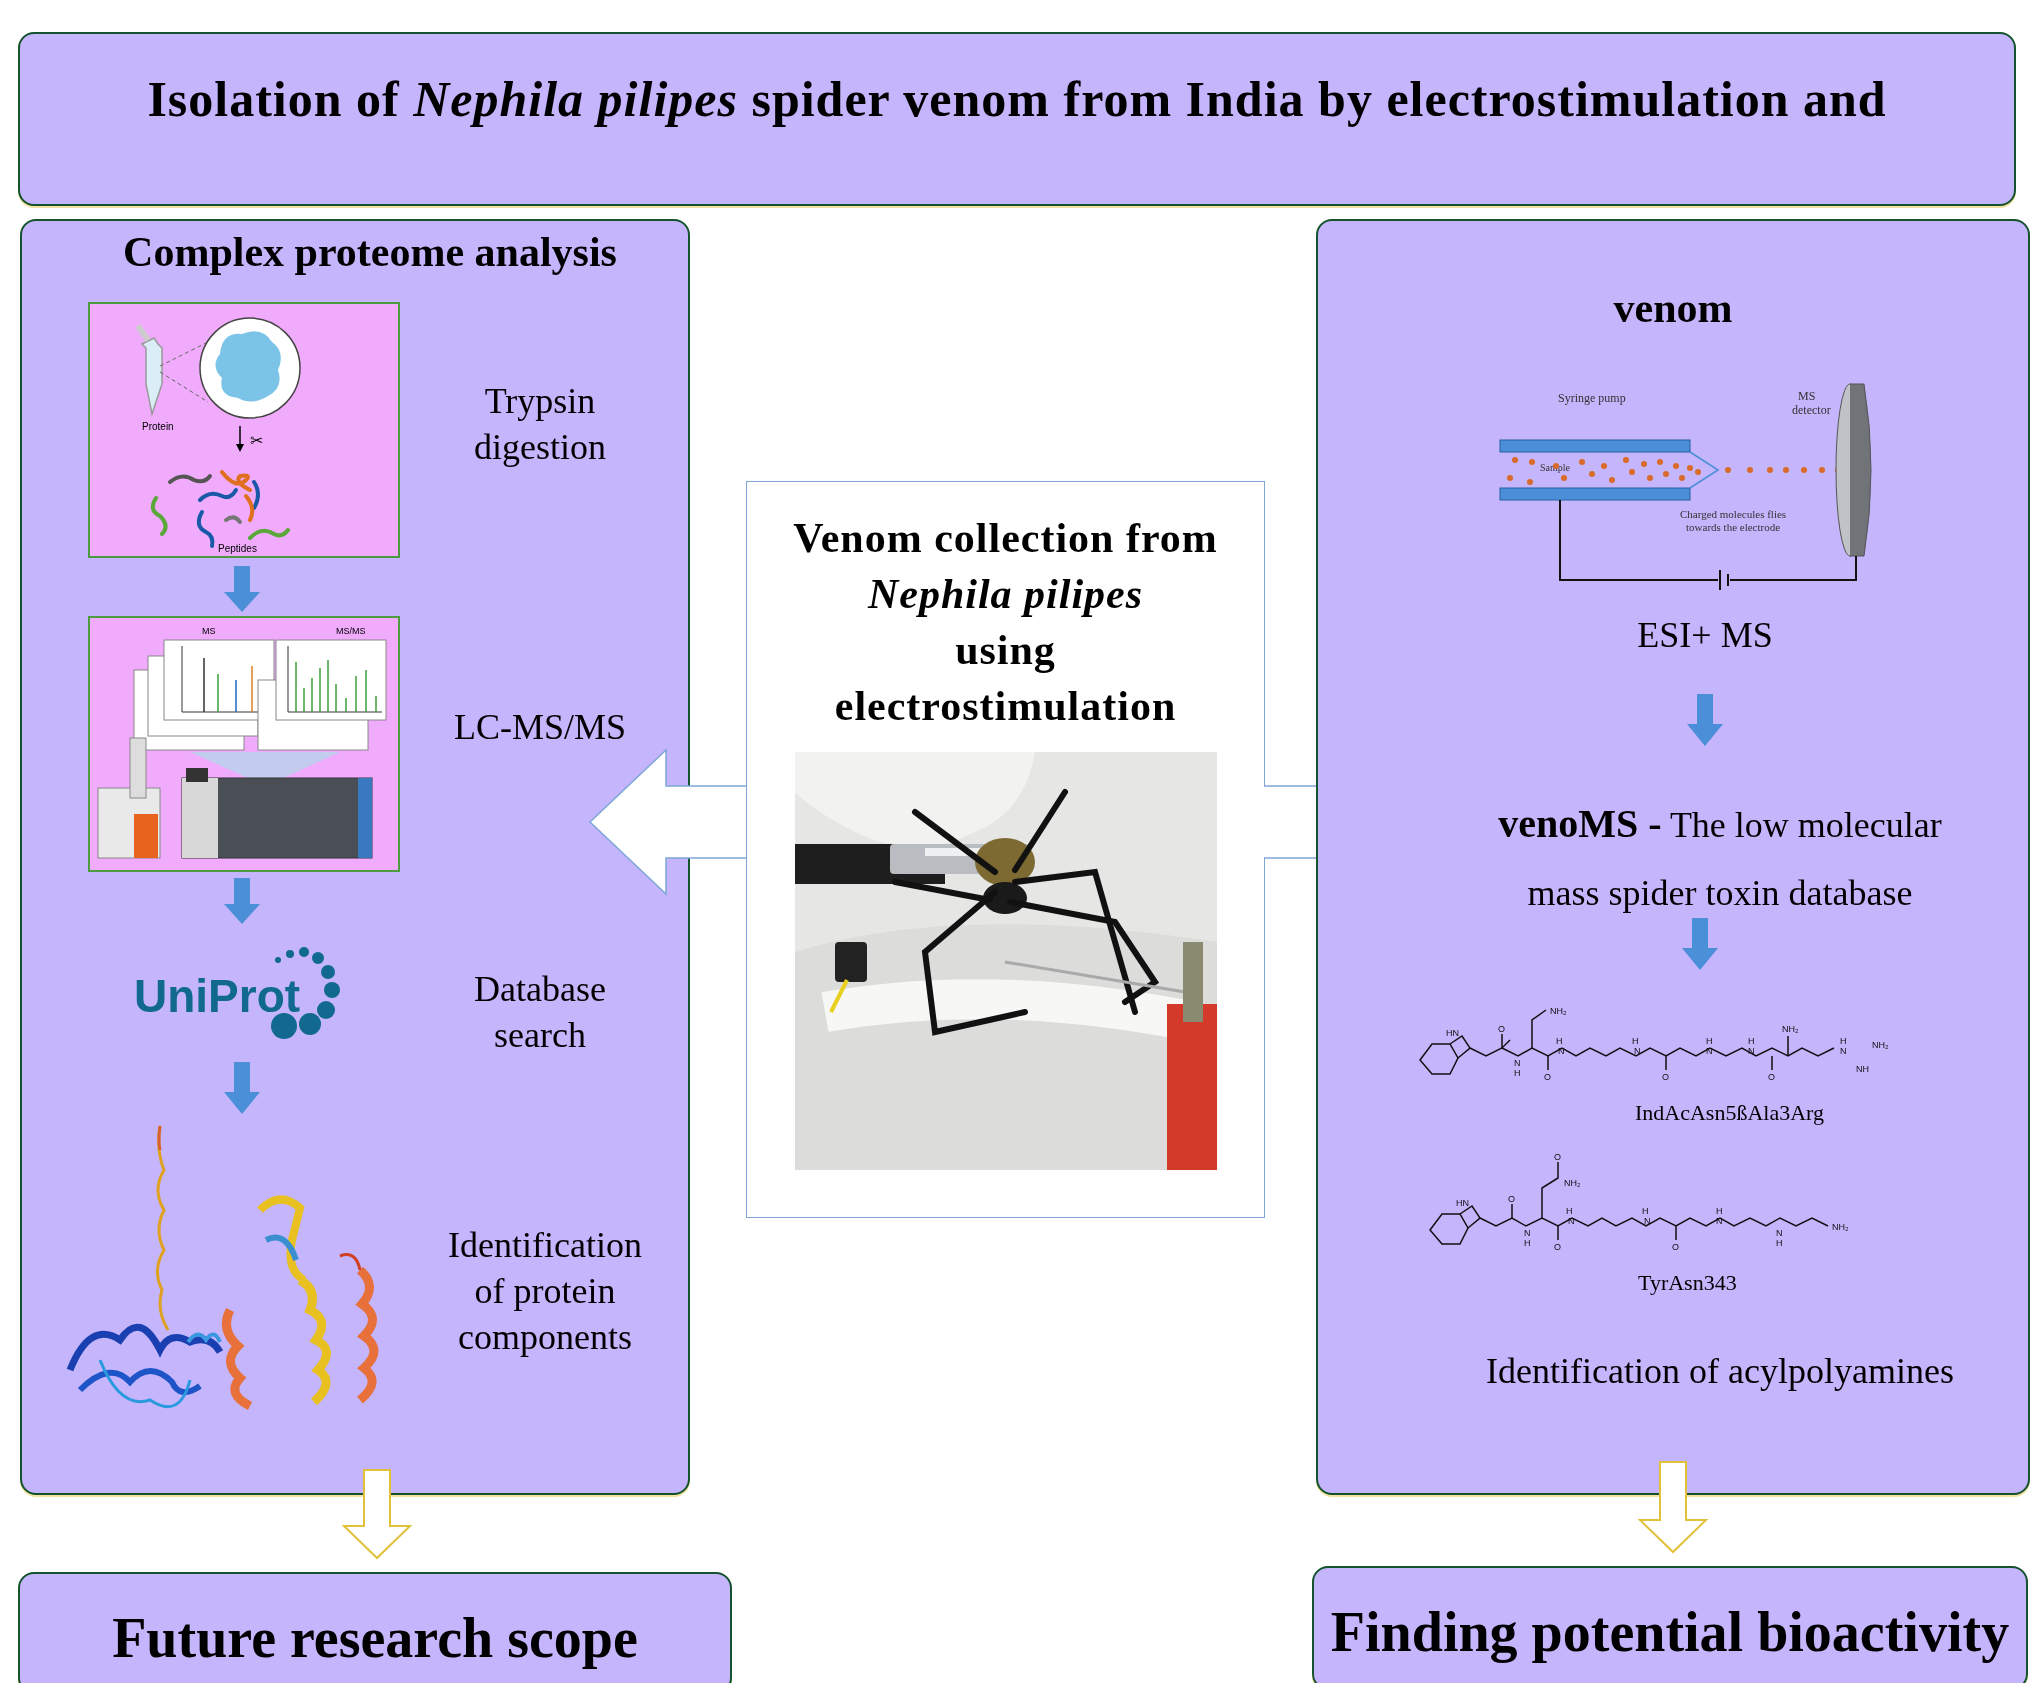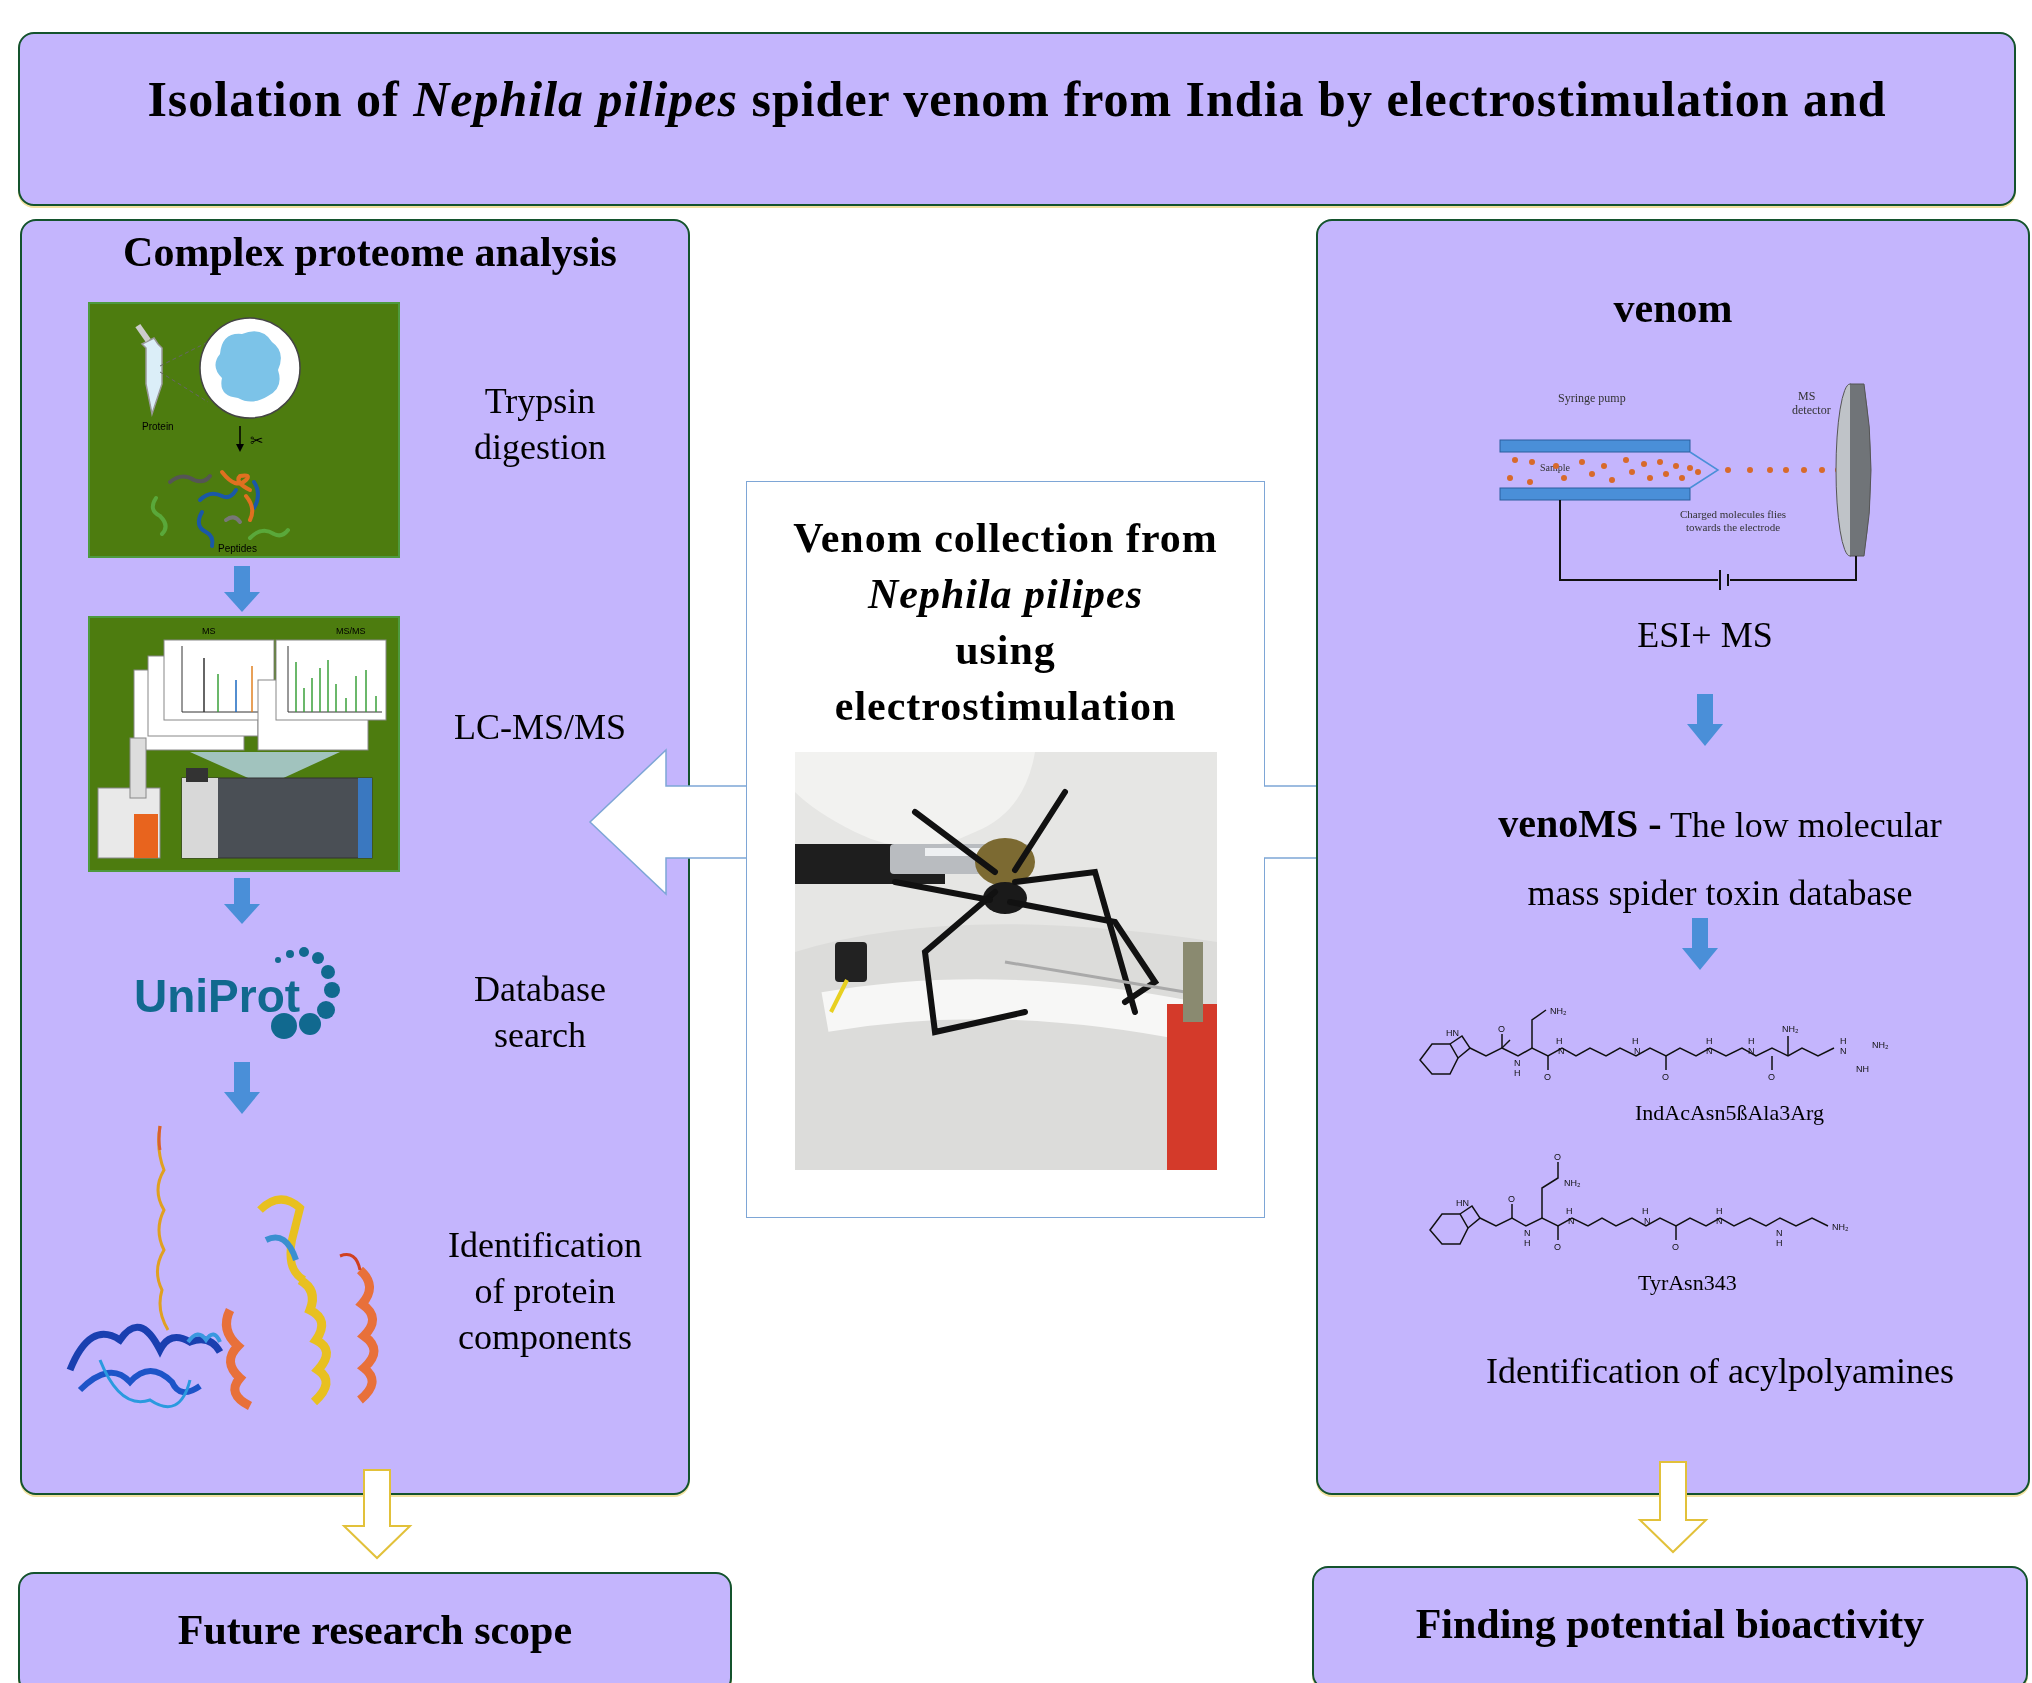--- a/index.html
+++ b/index.html
@@ -8,30 +8,30 @@
   .abs { position:absolute; }
   .ybox { position:absolute; border:2px solid #14532d; border-radius:16px; background:#c4b5fd;
           box-shadow: 0 2px 0 #f3e2a0; margin-top: 12px; }
   .title-box { left:18px; top:20px; width:1994px; height:170px; }
   .title-text { position:absolute; left:0; right:0; top:32px; text-align:center;
                 font-weight:bold; font-size:50px; line-height:66px; letter-spacing:1px; }
   .left-box { left:20px; top:207px; width:666px; height:1272px; }
   .right-box { left:1316px; top:207px; width:710px; height:1272px; }
   .sec-title { position:absolute; font-weight:bold; font-size:42px; text-align:center; line-height:56px; }
   .step-label { position:absolute; font-size:36px; text-align:center; line-height:46px; }
-  .green-frame { position:absolute; border:2px solid #4e9a3e; background:#4d7c0f; }
+  .green-frame { position:absolute; border:2px solid #4e9a3e; background:#f0abfc; }
   .bluearrow { position:absolute; }
   .center-box { position:absolute; left:746px; top:481px; width:517px; height:735px;
                 border:1.5px solid #7ea6d6; background:#fff; }
   .center-title { position:absolute; left:0; right:0; top:28px; text-align:center; font-weight:bold;
                   font-size:42px; line-height:56px; letter-spacing:1px; }
   .photo { position:absolute; left:795px; top:752px; width:422px; height:418px; overflow:hidden; background:#ececec; }
   .bottom-box-l { left:18px; top:1560px; width:710px; height:118px; }
   .bottom-box-r { left:1312px; top:1554px; width:712px; height:120px; }
-  .bottom-text { position:absolute; left:0; right:0; top:32px; text-align:center; font-weight:bold; font-size:42px; }
+  .bottom-text { position:absolute; left:0; right:0; top:32px; text-align:center; font-weight:bold; font-size:56px; }
   .chem-label { position:absolute; font-size:22px; }
 </style>
 </head>
 <body>
 
 <div class="ybox title-box">
   <div class="title-text">
     <span>Isolation of </span><i>Nephila pilipes</i><span> spider venom from India by electrostimulation and</span><br>
   </div>
 </div>

